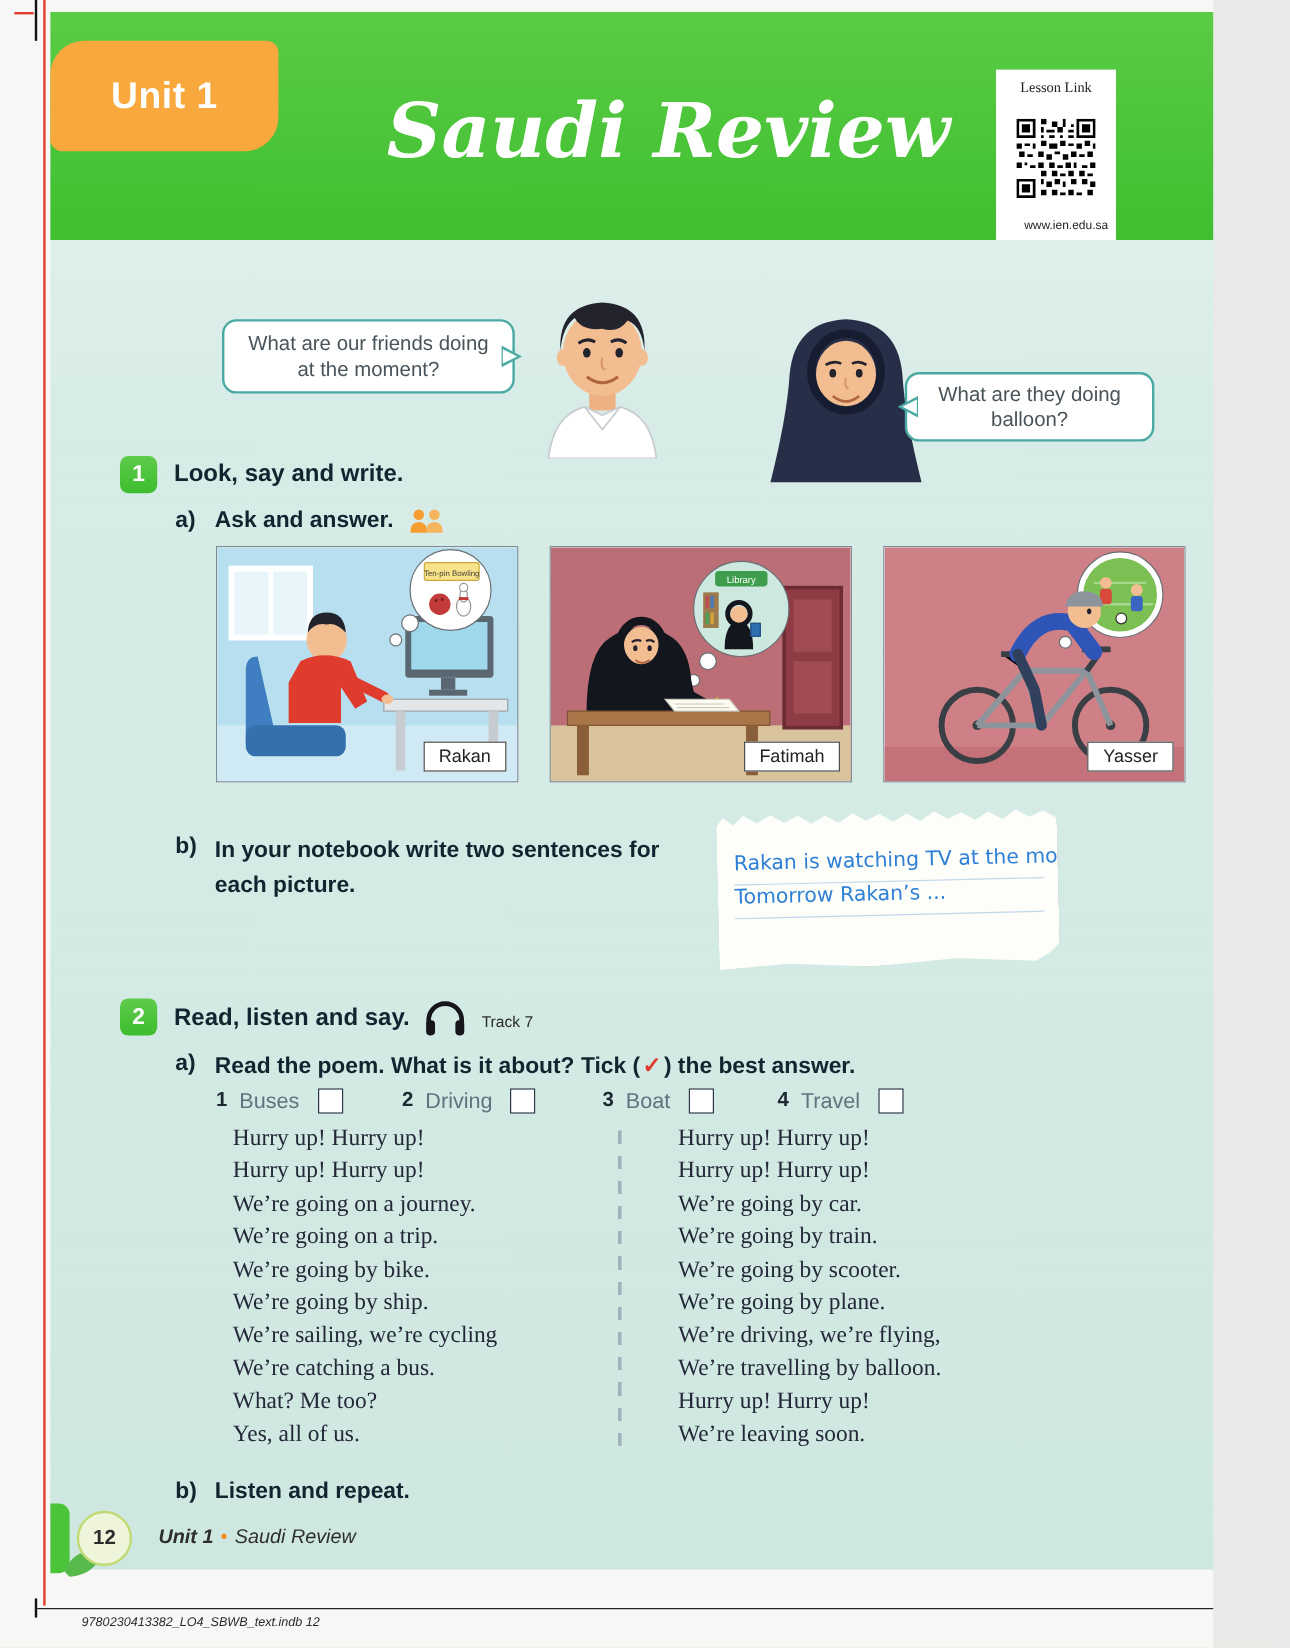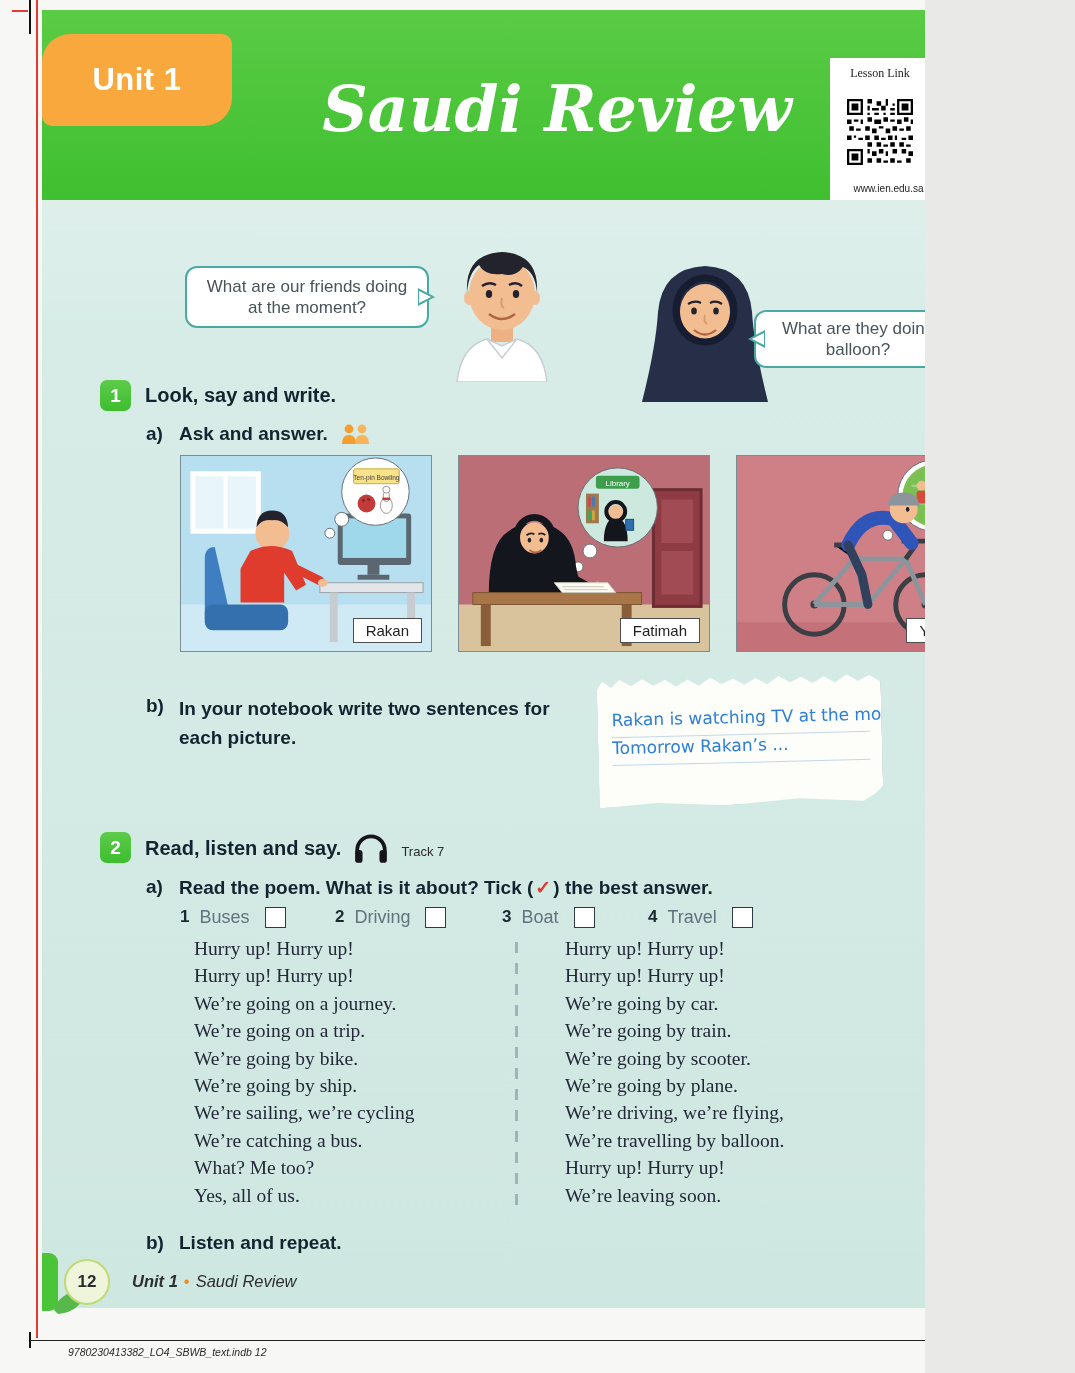--- a/index.html
+++ b/index.html
@@ -1,16 +1,16 @@
 <!DOCTYPE html>
 <html><head>
 <meta charset="utf-8">
 <style>
   html,body{margin:0;padding:0;background:#e9e9e7;}
-  .sheet{position:relative;width:925px;height:1373px;background:#f7f8f6;overflow:hidden;
+  .sheet{position:relative;width:1011px;height:1373px;background:#f7f8f6;overflow:hidden;
          font-family:"Liberation Sans",sans-serif;}
   
   .crop{position:absolute;background:#111;}
   .crop.red{background:#e23c30;}
   
   .page-area{position:absolute;left:42px;top:10px;width:980px;height:1298px;
     background:linear-gradient(180deg,#e7f4ef 0%,#d8ece7 25%,#cfe7e1 100%);}
   
   .header-band{position:absolute;left:0;top:0;width:100%;height:190px;
     background:linear-gradient(180deg,#5acb45 0%,#40bf30 100%);}

